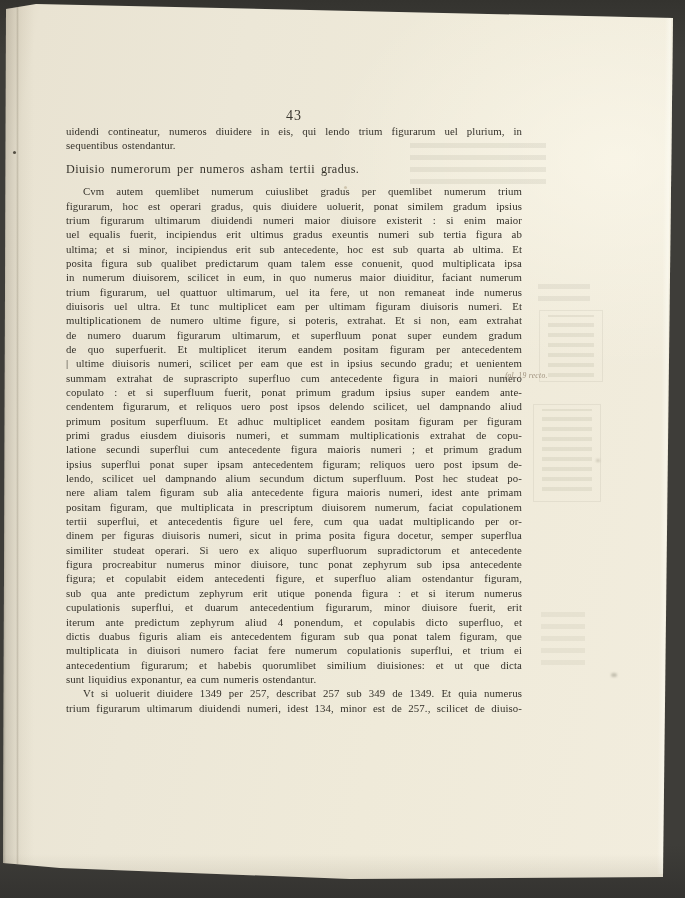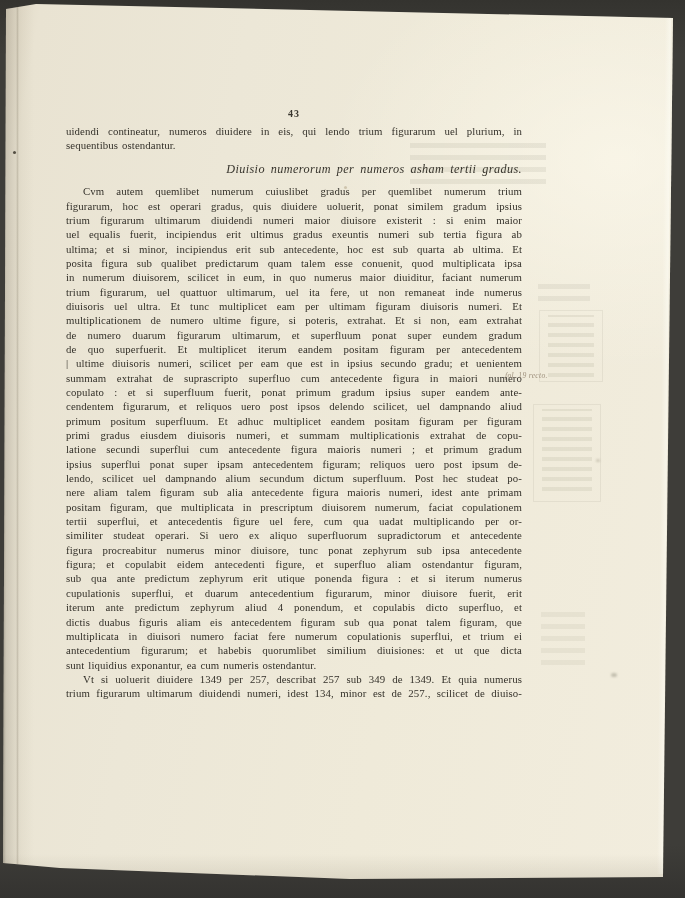--- a/index.html
+++ b/index.html
@@ -36,37 +36,37 @@
   }
   .bottom-shade {
     position: absolute; left: 0; bottom: 18px; width: 100%; height: 26px;
     background: linear-gradient(180deg, rgba(0,0,0,0), rgba(80,70,50,0.12));
   }
 
   .ink { color: #35322b; }
 
   .page-number {
     position: absolute; left: 66px; top: 108px; width: 456px;
-    text-align: center; font-size: 10px; letter-spacing: 1px; color: #3a372f; font-weight: bold;
+    text-align: center; font-size: 14px; letter-spacing: 1px; color: #3a372f;
   }
   .textblock {
     position: absolute; left: 66px; top: 124px; width: 456px; color: #34312a;
     font-size: 10.8px;
   }
   .para { width: 100%; }
   .tline {
     height: 14.35px; line-height: 14.35px; overflow: hidden;
     text-align: justify; text-align-last: justify;
     word-spacing: 1.1px; letter-spacing: 0.1px; white-space: normal;
   }
   .para .tline:last-child { text-align-last: left; }
   .para.cont .tline:last-child { text-align-last: justify; }
   .para.indent-first .tline:first-child { text-indent: 17px; }
   .heading {
-    margin: 8.5px 0 7px 0; text-align: right; font-style: italic;
+    margin: 8.5px 0 7px 0; text-align: left; 
     font-size: 12.2px; letter-spacing: 0.4px; word-spacing: 2.5px; color: #37342c;
     height: 16px; line-height: 16px;
   }
 
   .folio-note {
     position: absolute; left: 505px; top: 371px; width: 80px;
     font-style: italic; font-size: 7.6px; letter-spacing: 0.3px;
     color: #8f7f6b; opacity: 0.85;
   }
 
@@ -132,20 +132,21 @@
         <div class="tline">copulato : et si superfluum fuerit, ponat primum gradum ipsius super eandem ante-</div>
         <div class="tline">cendentem figurarum, et reliquos uero post ipsos delendo scilicet, uel dampnando aliud</div>
         <div class="tline">primum positum superfluum. Et adhuc multiplicet eandem positam figuram per figuram</div>
         <div class="tline">primi gradus eiusdem diuisoris numeri, et summam multiplicationis extrahat de copu-</div>
         <div class="tline">latione secundi superflui cum antecedente figura maioris numeri ; et primum gradum</div>
         <div class="tline">ipsius superflui ponat super ipsam antecedentem figuram; reliquos uero post ipsum de-</div>
         <div class="tline">lendo, scilicet uel dampnando alium secundum dictum superfluum. Post hec studeat po-</div>
         <div class="tline">nere aliam talem figuram sub alia antecedente figura maioris numeri, idest ante primam</div>
         <div class="tline">positam figuram, que multiplicata in prescriptum diuisorem numerum, faciat copulationem</div>
         <div class="tline">tertii superflui, et antecedentis figure uel fere, cum qua uadat multiplicando per or-</div>
+        <div class="tline">dinem per figuras diuisoris numeri, sicut in prima posita figura docetur, semper superflua</div>
         <div class="tline">similiter studeat operari. Si uero ex aliquo superfluorum supradictorum et antecedente</div>
         <div class="tline">figura procreabitur numerus minor diuisore, tunc ponat zephyrum sub ipsa antecedente</div>
         <div class="tline">figura; et copulabit eidem antecedenti figure, et superfluo aliam ostendantur figuram,</div>
         <div class="tline">sub qua ante predictum zephyrum erit utique ponenda figura : et si iterum numerus</div>
         <div class="tline">cupulationis superflui, et duarum antecedentium figurarum, minor diuisore fuerit, erit</div>
         <div class="tline">iterum ante predictum zephyrum aliud 4 ponendum, et copulabis dicto superfluo, et</div>
         <div class="tline">dictis duabus figuris aliam eis antecedentem figuram sub qua ponat talem figuram, que</div>
         <div class="tline">multiplicata in diuisori numero faciat fere numerum copulationis superflui, et trium ei</div>
         <div class="tline">antecedentium figurarum; et habebis quorumlibet similium diuisiones: et ut que dicta</div>
         <div class="tline">sunt liquidius exponantur, ea cum numeris ostendantur.</div>

